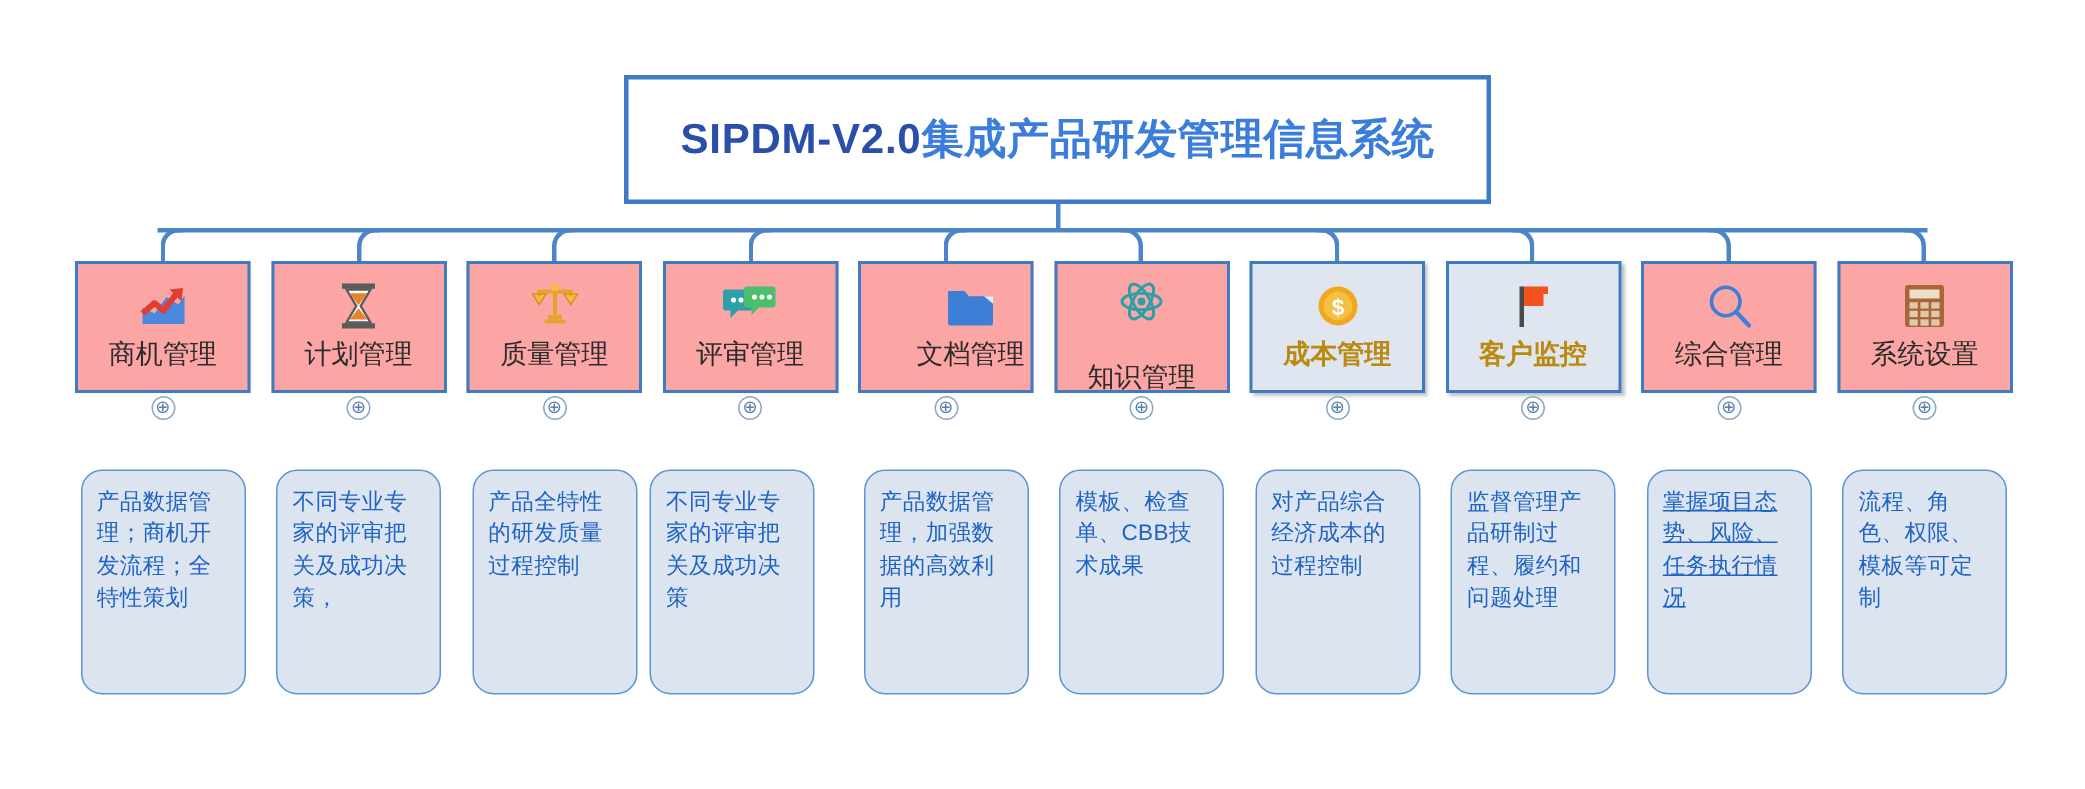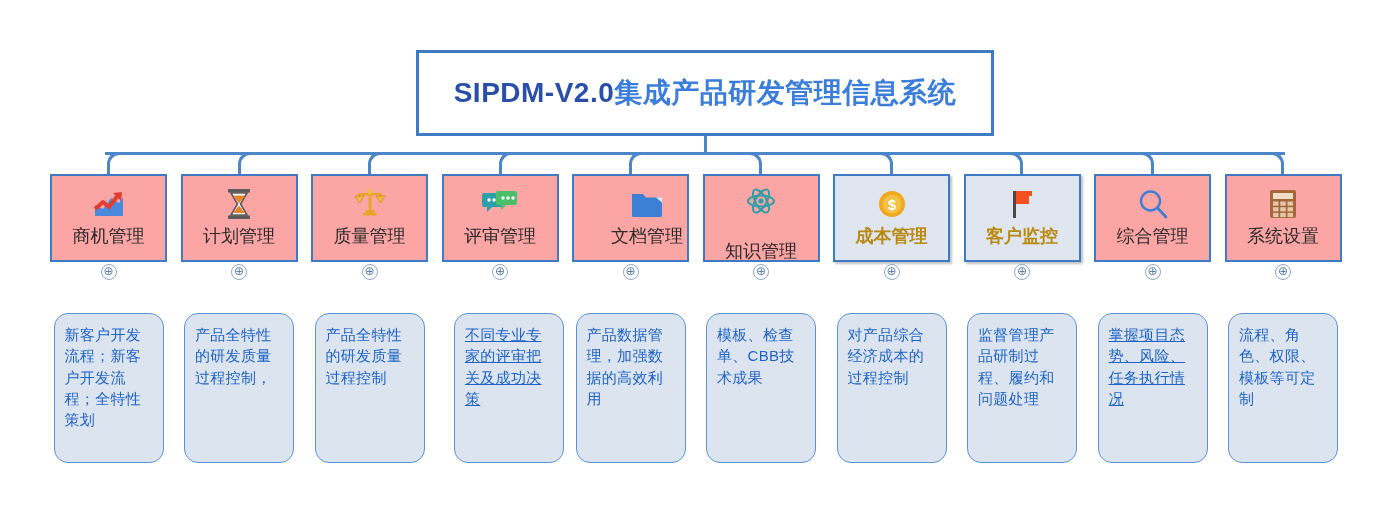--- a/index.html
+++ b/index.html
@@ -261,24 +261,24 @@
               <rect x="12.25" y="24.9" width="5.5" height="4.2"></rect>
               <rect x="19.5" y="24.9" width="5.5" height="4.2"></rect>
         </g>
       </svg>
         </div>
         <div class="card-label">系统设置</div>
       </div>
       <div class="plus" style="left: 1275px;">⊕</div>
     </div>
   <div id="descs">
-      <div class="desc" style="left: 53.5px;">新客户开发流程；新客户开发流程；全特性策划</div>
-      <div class="desc" style="left: 184px;">产品全特性的研发质量过程控制，</div>
+      <div class="desc" style="left: 53.5px;">产品数据管理；商机开发流程；全特性策划</div>
+      <div class="desc" style="left: 184px;">不同专业专家的评审把关及成功决策，</div>
       <div class="desc" style="left: 314.5px;">产品全特性的研发质量过程控制</div>
-      <div class="desc" style="left: 454px; text-decoration: underline;">不同专业专家的评审把关及成功决策</div>
+      <div class="desc" style="left: 433px;">不同专业专家的评审把关及成功决策</div>
       <div class="desc" style="left: 575.5px;">产品数据管理，加强数据的高效利用</div>
       <div class="desc" style="left: 706px;">模板、检查单、CBB技术成果</div>
       <div class="desc" style="left: 836.5px;">对产品综合经济成本的过程控制</div>
       <div class="desc" style="left: 967px;">监督管理产品研制过程、履约和问题处理</div>
       <div class="desc" style="left: 1097.5px; text-decoration: underline;">掌握项目态势、风险、任务执行情况</div>
       <div class="desc" style="left: 1228px;">流程、角色、权限、模板等可定制</div>
     </div>
 
 </div>
 

